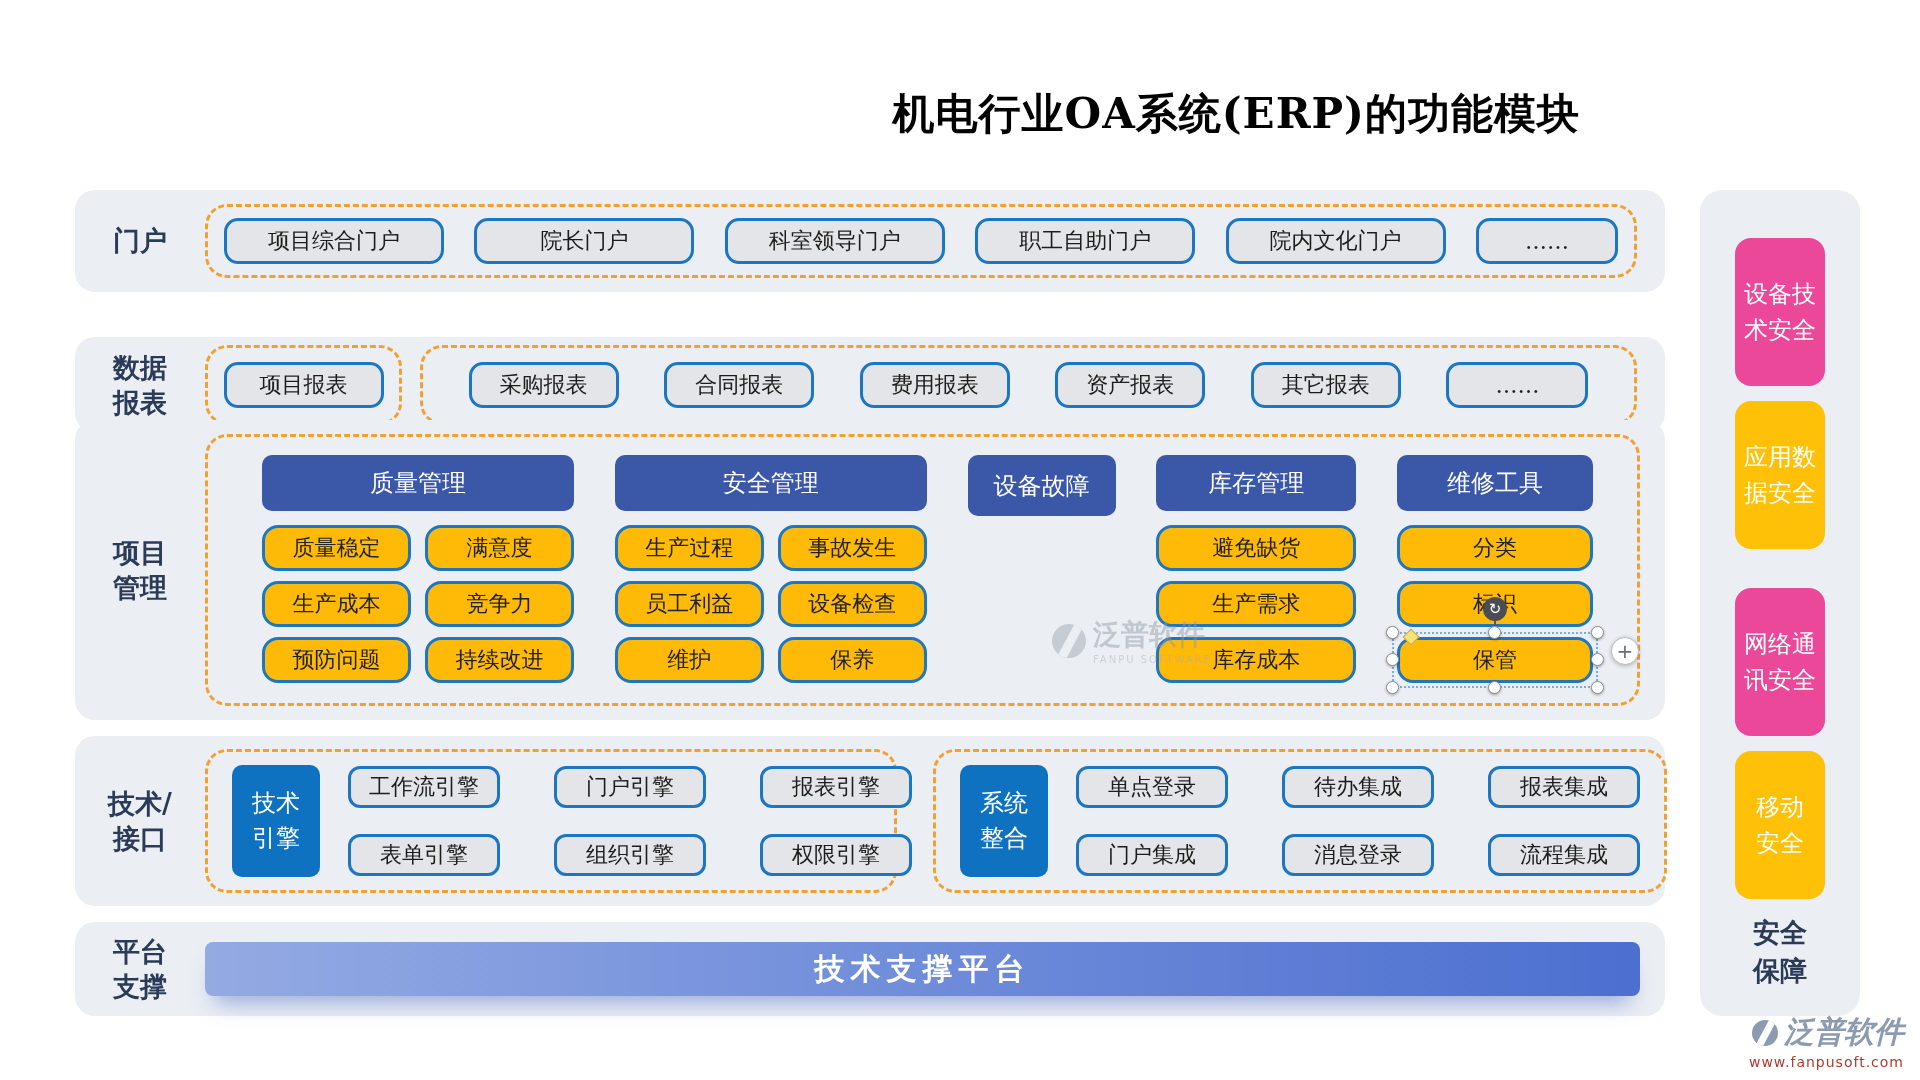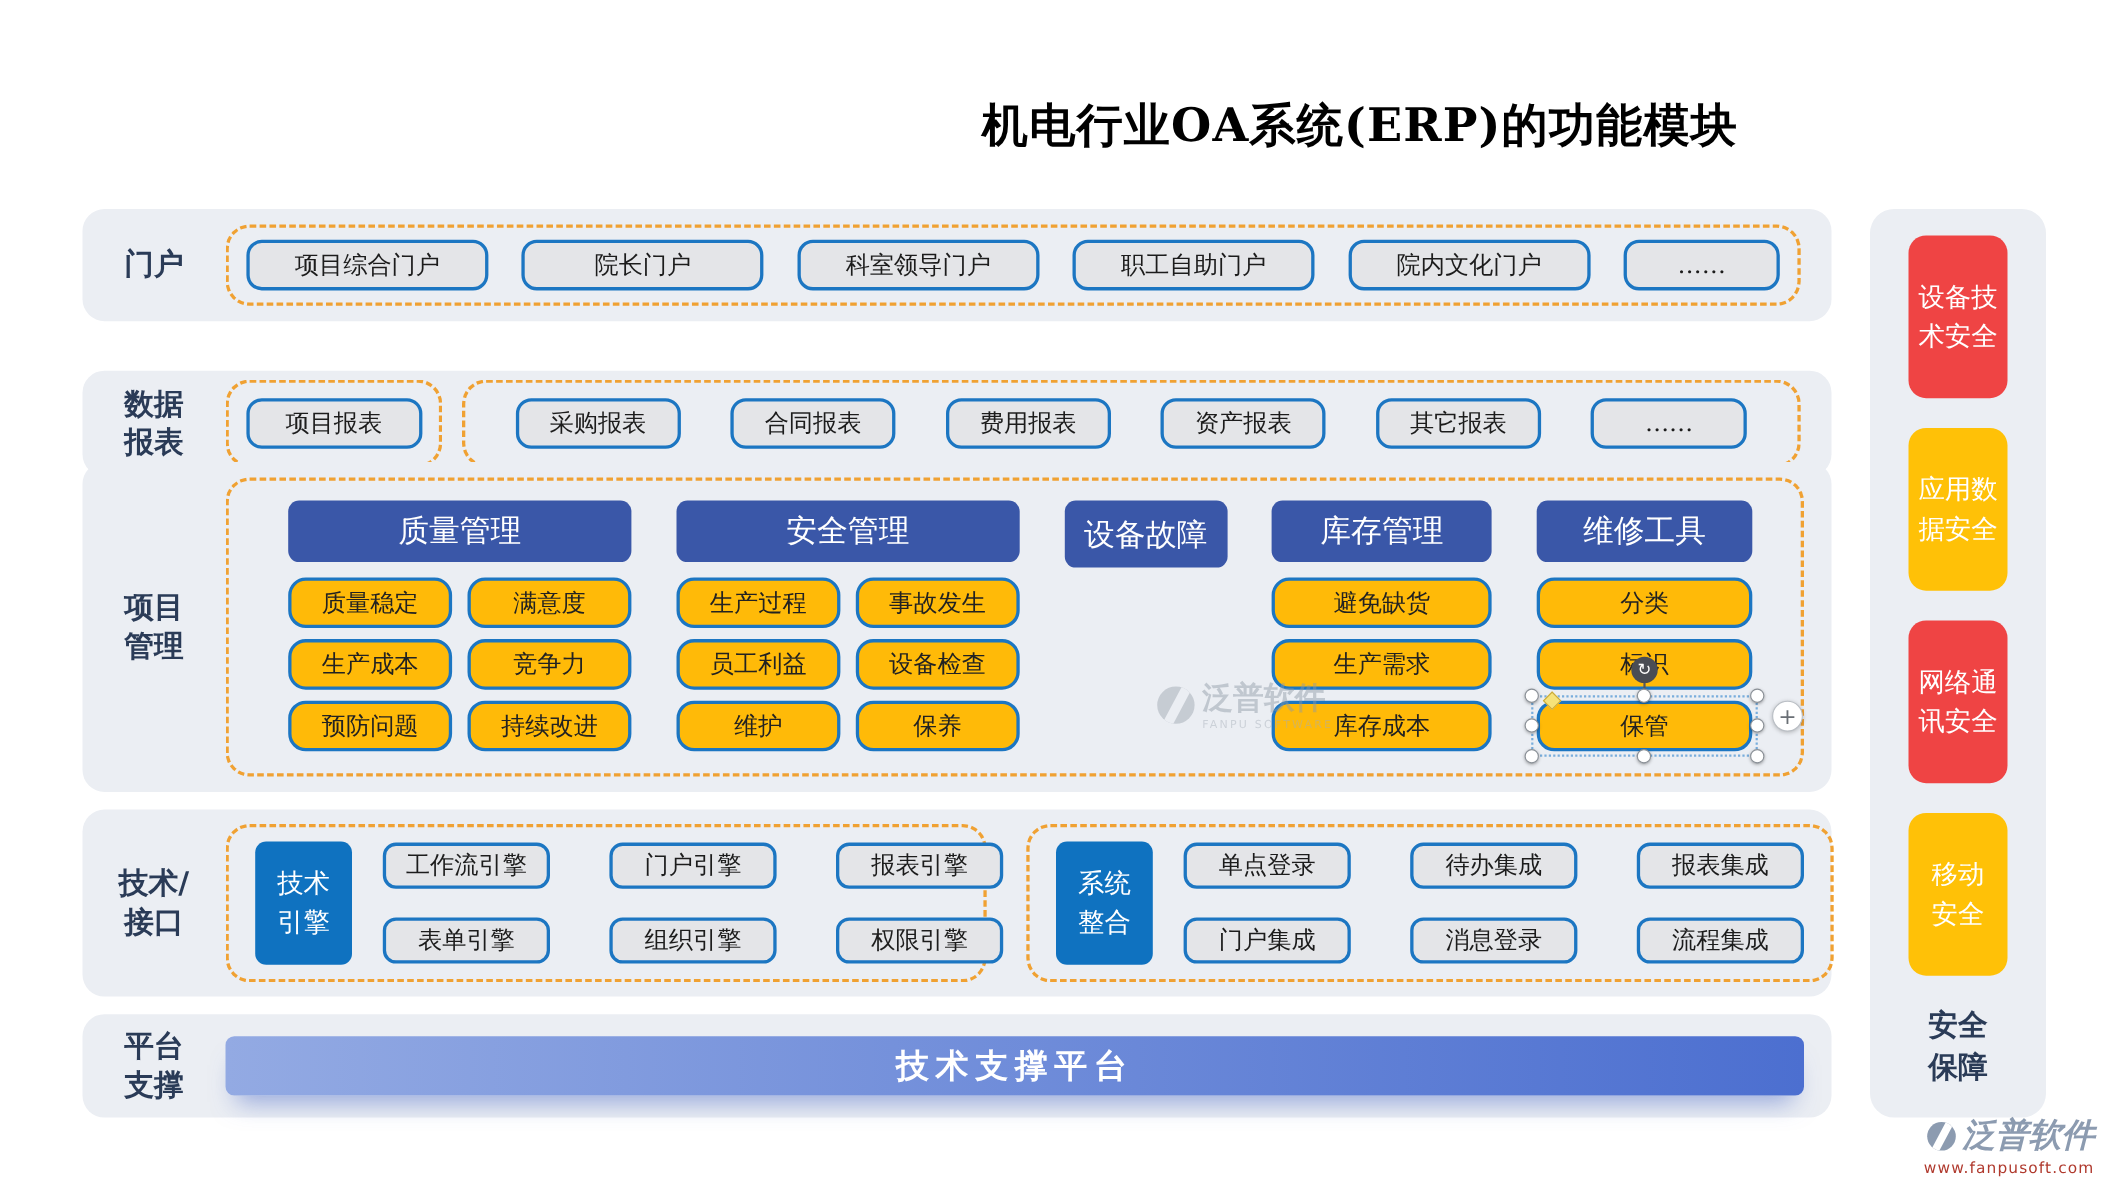--- a/index.html
+++ b/index.html
@@ -12,21 +12,21 @@
   .band-label { width:130px; flex:0 0 130px; text-align:center; font-weight:bold;
     font-size:27px; line-height:1.3; color:#2A3B57; white-space:pre-line; }
   .dashed { border:3px dashed #F0A132; border-radius:22px; }
   .grey-btn { background:#E4E5E8; border:3px solid #1C76C2; border-radius:14px;
     display:flex; align-items:center; justify-content:center; font-size:22px;
     color:#1c1c1c; height:46px; }
   .yellow-btn { background:#FFBA08; border:3px solid #1C76C2; border-radius:16px;
     display:flex; align-items:center; justify-content:center; font-size:22px;
     color:#222; height:46px; position:relative; }
   .col-header { background:#3A57A8; color:#fff; border-radius:10px; height:61px;
-    display:flex; align-items:center; justify-content:center; font-size:28px;
+    display:flex; align-items:center; justify-content:center; font-size:24px;
     margin-bottom:14px; }
   
   .band1 { top:190px; height:102px; }
   .band1 .dashed { flex:1; margin-right:28px; height:74px; display:flex;
     align-items:center; justify-content:space-between; padding:0 16px; }
   .band1 .grey-btn { width:220px; }
   .band1 .grey-btn.small { width:142px; }
   
   .band2 { top:308px; height:96px;margin-top:29px; }
   .band2 .dashed { height:80px; display:flex; align-items:center; }
@@ -83,21 +83,21 @@
     display:flex; align-items:center; justify-content:center; font-size:30px;
     font-weight:bold; letter-spacing:6px;
     box-shadow:0 16px 22px -10px rgba(80,110,200,.55); }
   
   .sidebar { position:absolute; left:1700px; top:190px; width:160px; height:826px;
     background:#EBEEF3; border-radius:22px; display:flex; flex-direction:column;
     align-items:center; justify-content:space-between; padding:24px 0 26px; }
   .side-box { width:90px; height:148px; border-radius:16px; color:#fff; font-size:24px;
     line-height:1.5; display:flex; align-items:center; justify-content:center;
     text-align:center; white-space:pre-line; }
-  .side-navy { background:#ef4444; }
+  .side-navy { background:#ec4899;margin-top:24px; }
   .side-gold { background:#FFC107; }
   .side-caption { font-size:27px; font-weight:bold; color:#2A3B57; text-align:center;
     line-height:1.4; white-space:pre-line; }
   
   .watermark { position:absolute; left:1052px; top:616px; opacity:.45; display:flex;
     align-items:center; gap:7px; z-index:5; pointer-events:none; }
   .wm-mark { width:34px; height:34px; border-radius:50%; background:#9aa3ad; position:relative; overflow:hidden; }
   .wm-mark::after { content:""; position:absolute; left:13px; top:-4px; width:9px; height:46px;
     background:#EBEEF3; transform:rotate(28deg); }
   .wm-texts { display:flex; flex-direction:column; }

